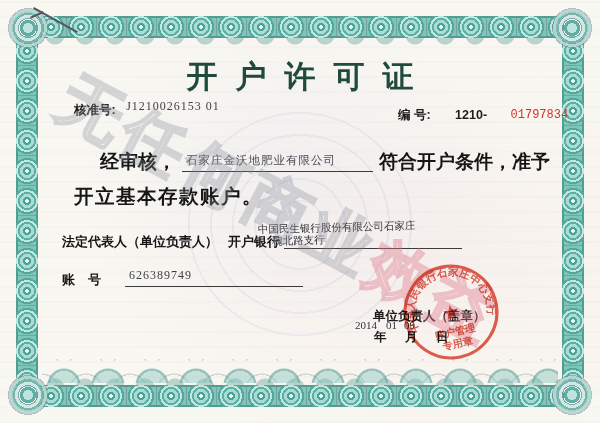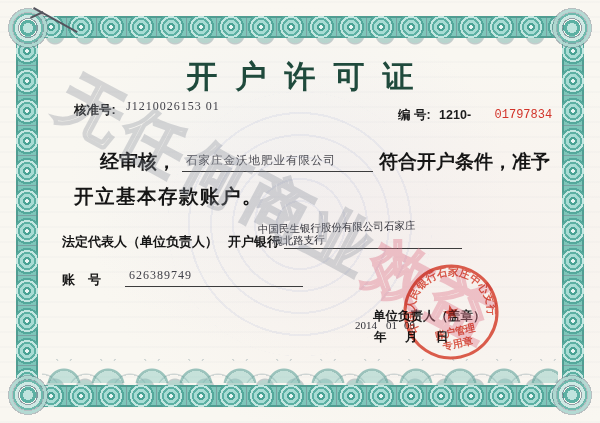--- a/index.html
+++ b/index.html
@@ -71,21 +71,21 @@
   .title {
     position:absolute; top:56px; left:0; right:0; z-index:3; text-align:center;
     font-family:Liberation Sans, sans-serif; font-weight:bold; font-size:31px;
     color:#1f4a3c; letter-spacing:18px; text-indent:18px;
   }
   .approval-row { position:absolute; left:74px; top:101px; z-index:3; }
   .approval-label { font-weight:bold; font-size:12.5px; color:#1c1c1c; vertical-align:bottom; }
   .approval-value { font-family:"Liberation Serif", serif; font-size:12px; color:#3e3e46; position:relative; top:-5px; margin-left:6px; letter-spacing:1px;margin-top:39px; }
   .serial-row { position:absolute; left:398px; top:105px; z-index:3; }
   .serial-label { font-weight:bold; font-size:12.5px; color:#1c1c1c; }
-  .serial-prefix { font-weight:bold; font-size:12.5px; color:#1c1c1c; margin-left:4px; }
+  .serial-prefix { font-weight:bold; font-size:12.5px; color:#1c1c1c; margin-left:20px; }
   .serial-number { font-family:Liberation Mono, monospace; font-size:12px; color:#d2342a; margin-left:19px; position:relative; top:-1px; }
   .audit-line {
     position:absolute; left:100px; top:148px; width:450px; z-index:3;
     display:flex; align-items:flex-end; font-weight:bold; font-size:19px; color:#161616;
   }
   .audit-fill { flex:1; border-bottom:1.3px solid #3c3c3c; margin:0 6px 3px; position:relative; height:24px; }
   .company-name {
     position:absolute; left:4px; bottom:3px; white-space:nowrap;
     font-family:"Liberation Serif", serif; font-weight:normal; font-size:11.5px; color:#4b4b52; letter-spacing:1px;
   }

